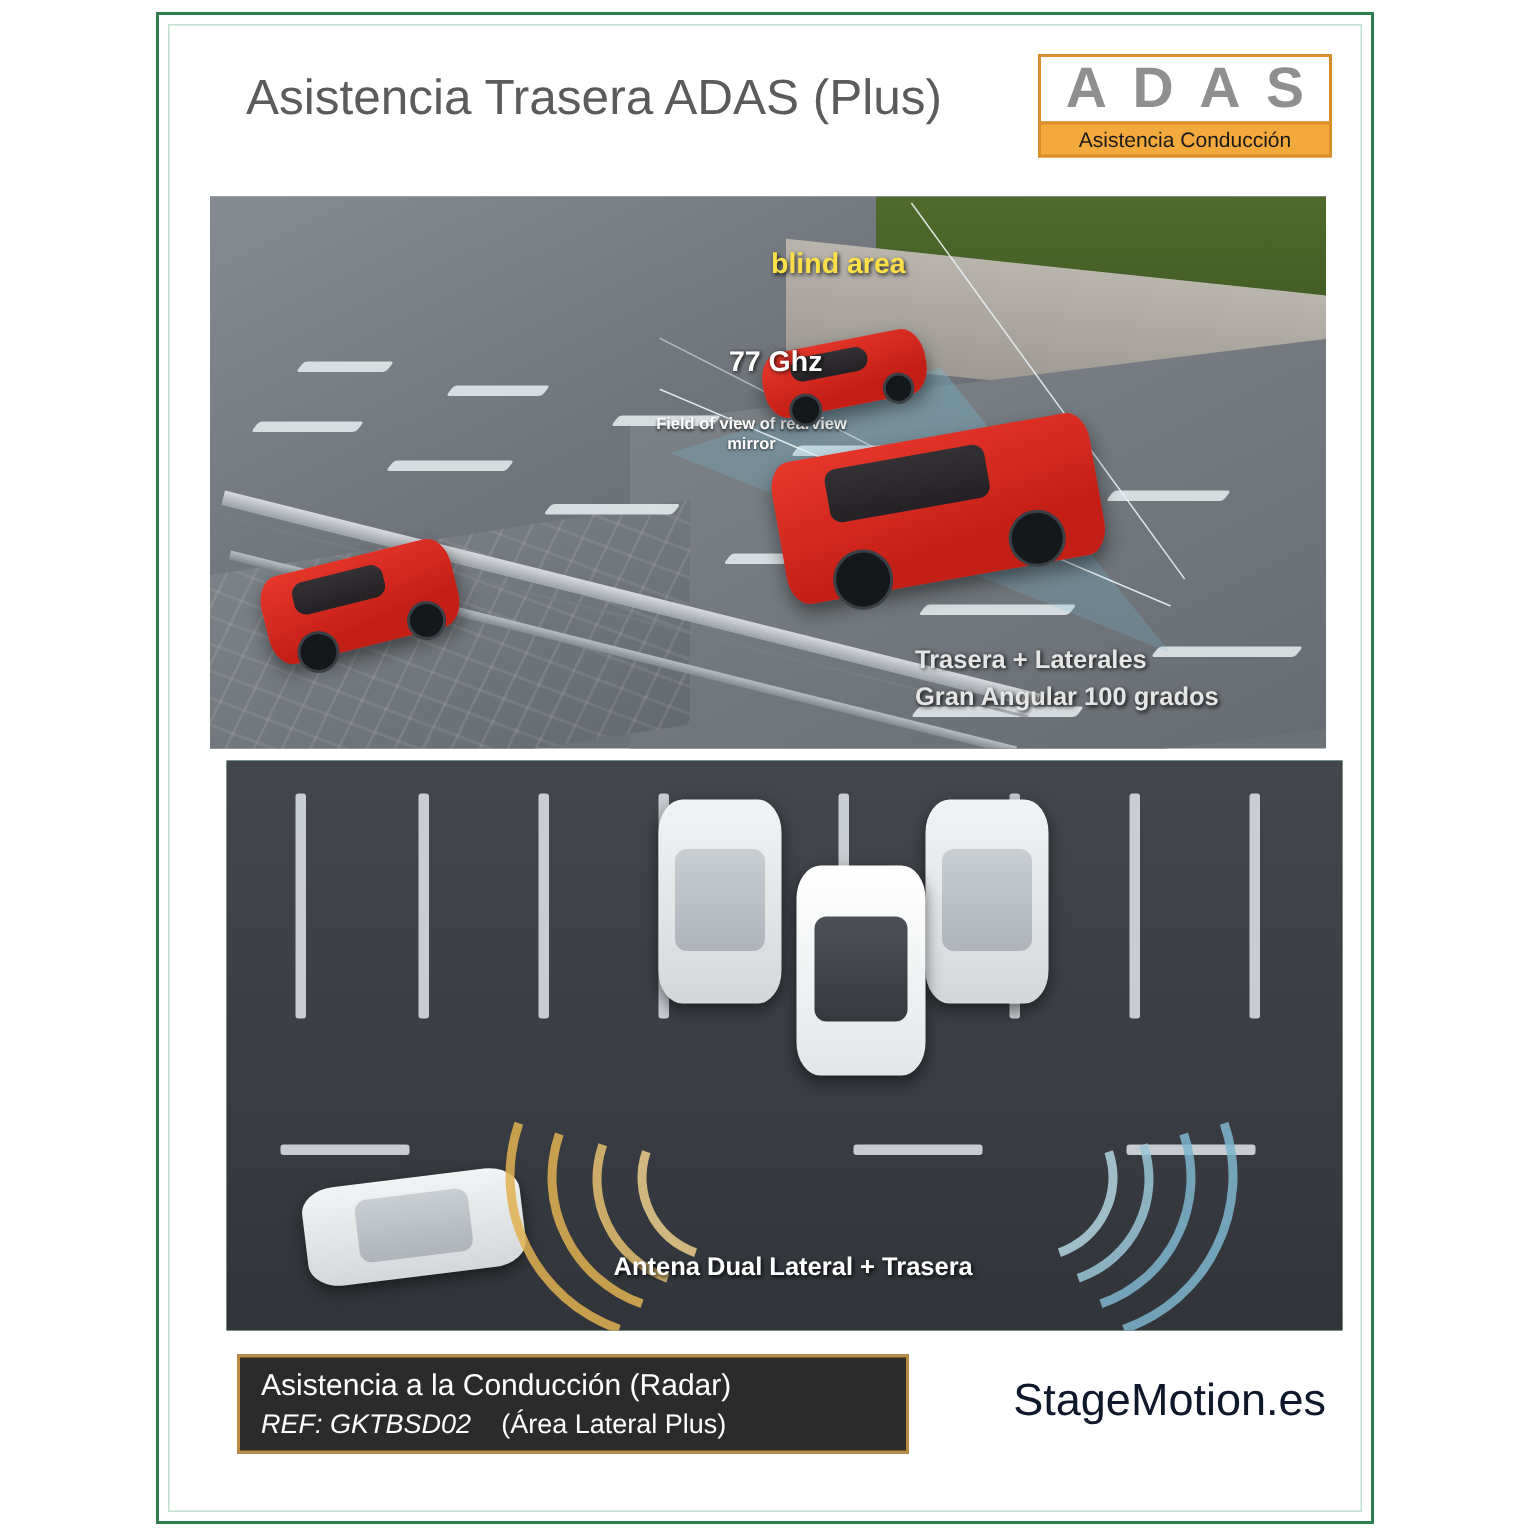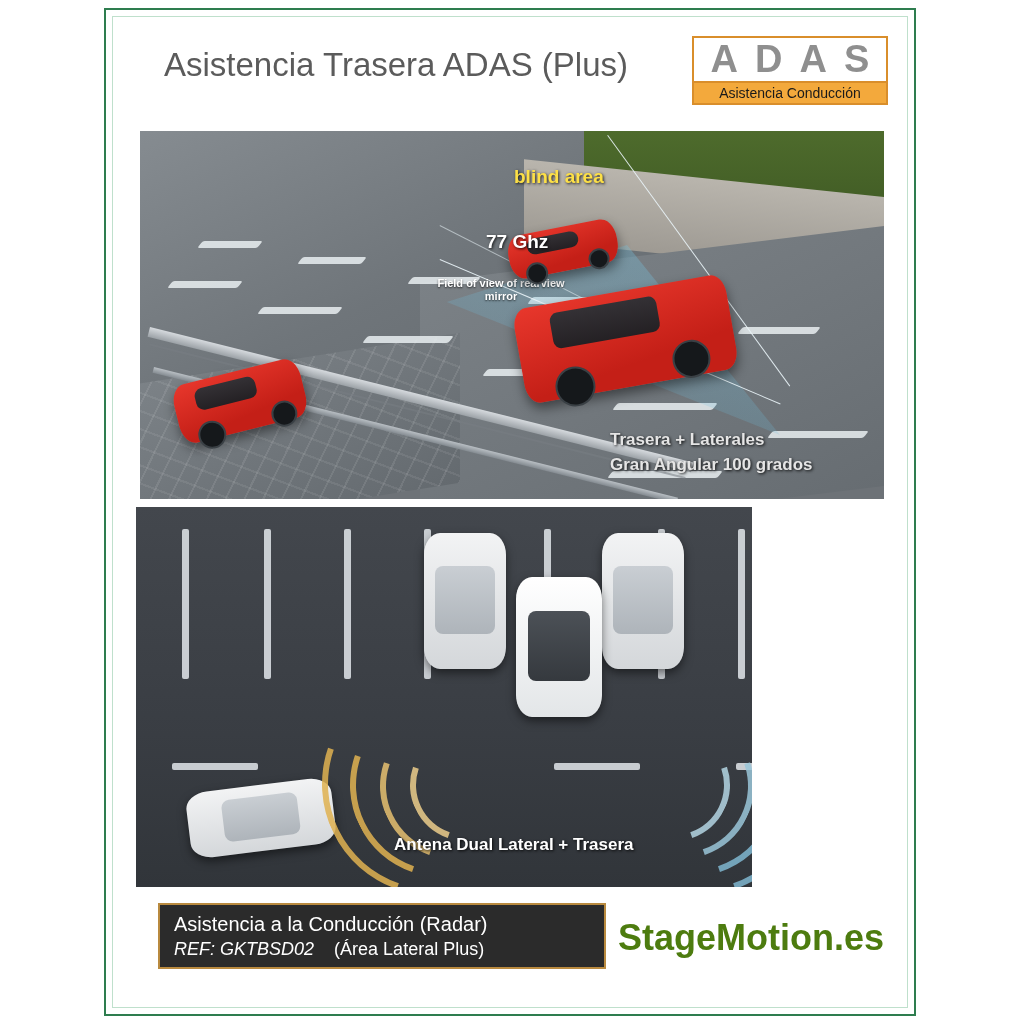--- a/index.html
+++ b/index.html
@@ -259,23 +259,23 @@
   .wheel {
     position: absolute;
     background: #15181b;
     border-radius: 50%;
     border: 2px solid #3a4045;
   }
 
   
   .panel2 {
     position: absolute;
-    left: 136px;
+    left: 151px;
     top: 507px;
-    width: 616px;
+    width: 744px;
     height: 380px;
     background: #14532d;
     overflow: hidden;
   }
   .p2-asphalt {
     position: absolute;
     inset: 0;
     background: linear-gradient(180deg,#43474d 0%, #3a3e44 55%, #31353a 100%);
   }
   .p2-line {
@@ -346,23 +346,23 @@
     color: #ffffff;
     font-size: 18px;
     line-height: 25px;
     font-style: italic;
   }
   .ref-line2 .plain { font-style: normal; }
   .brand {
     position: absolute;
     right: 0;
     top: 14px;
-    font-size: 36px;
-    color: #4d7c0f;
-    font-weight: 700;
+    font-size: 30px;
+    color: #0f172a;
+    font-weight: 400;
     white-space: nowrap;
   }
 </style>
 </head>
 <body>
 
 <div class="page">
 
   <div class="frame-outer"></div>
   <div class="frame-inner"></div>

